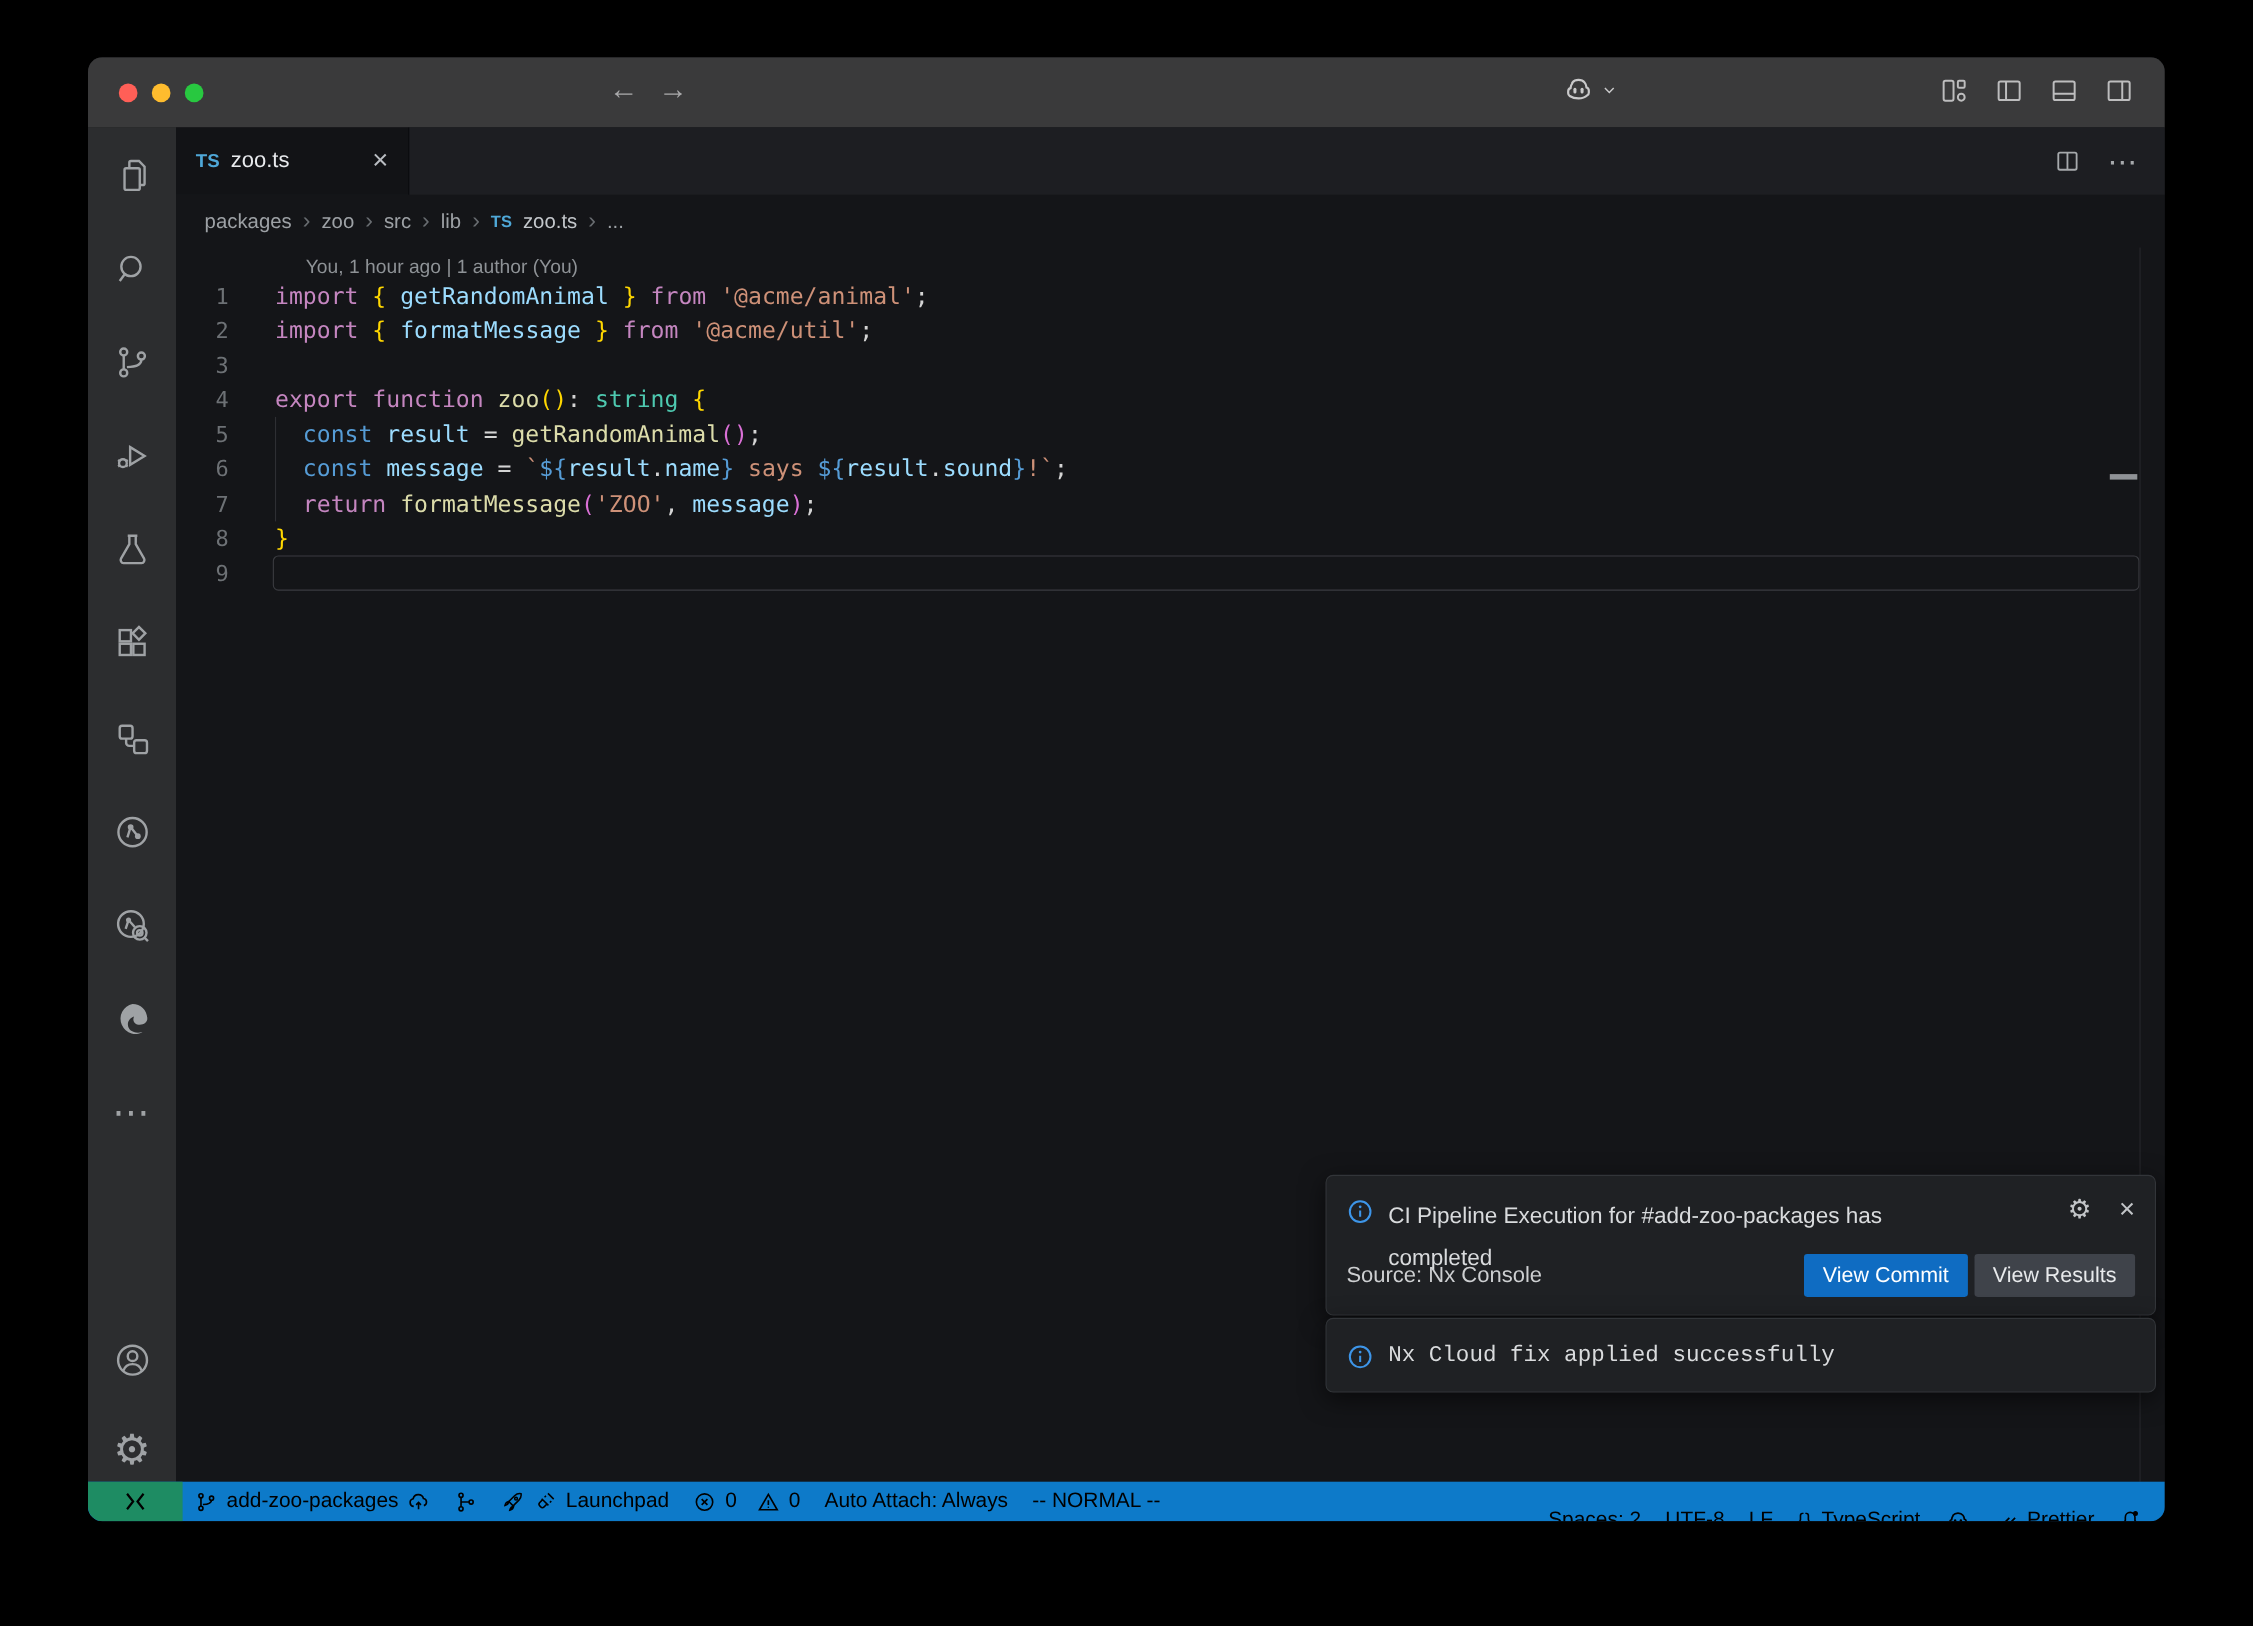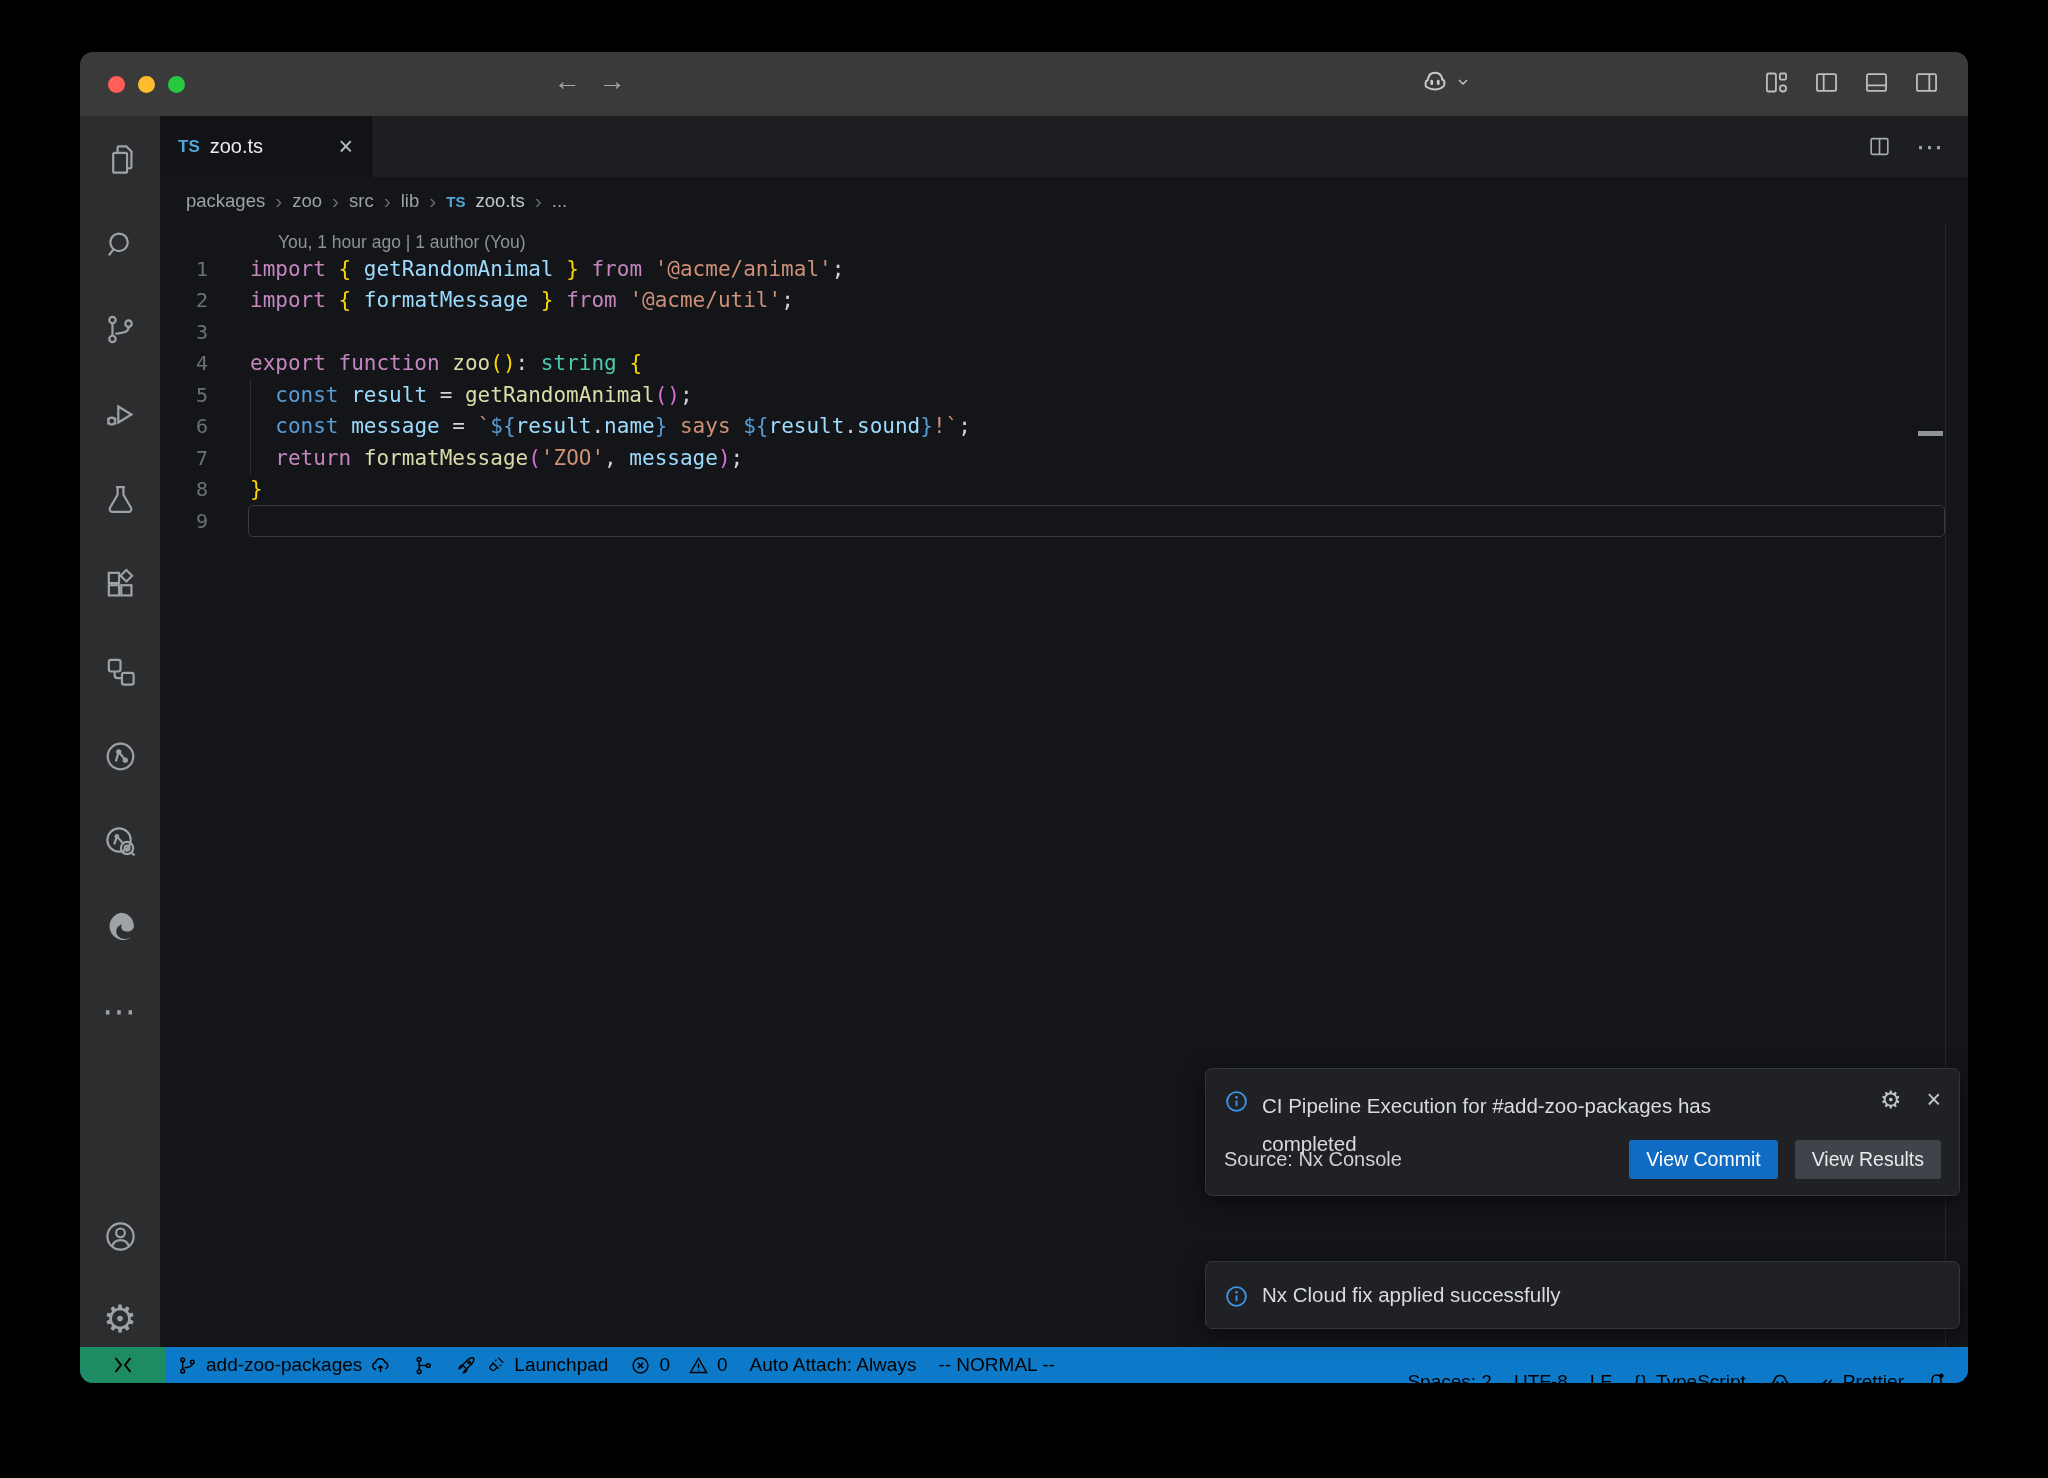--- a/index.html
+++ b/index.html
@@ -67,30 +67,30 @@
   .indent-guide { position:absolute; left:90px; top:154px; width:1px; height:95px; background:#2e2f33; }
   .current-line-box { position:absolute; left:88px; right:23px; top:280px; height:32px;
                       border:1px solid #3a3b40; border-radius:5px; }
   .scroll-divider { position:absolute; right:22px; top:0; bottom:0; width:1px; background:#26272b; }
   .overview-mark { position:absolute; right:25px; top:206px; width:25px; height:5px; background:#8f9296; }
 
   
   .toast { position:absolute; right:8px; width:755px; background:#1f2124; border:1px solid #323539;
            border-radius:7px; box-shadow:0 6px 22px rgba(0,0,0,.55); z-index:5; color:#d6d8da; }
   .toast-1 { top:1016px; height:128px; }
-  .toast-2 { top:1209px; height:68px; }
+  .toast-2 { top:1146px; height:68px;font-family:Liberation Mono, monospace; }
   .toast .head { position:absolute; left:18px; top:18px; display:flex; gap:13px; }
   .info-ic { width:25px; height:25px; color:#3d95e8; flex:none; margin-top:2px; }
   .toast .msg { font-size:20.5px; line-height:38px; width:545px; color:#d9dbdd; }
   .toast .tools { position:absolute; right:18px; top:16px; display:flex; gap:25px; align-items:center; color:#c2c5c8; }
   .toast .tools .gear { font-size:24px; }
   .toast .tools .x { font-size:25px; }
   .toast .foot { position:absolute; left:18px; right:18px; bottom:16px; display:flex; align-items:center; }
   .toast .source { font-size:20px; color:#cdcfd1; }
-  .toast .btns { margin-left:auto; display:flex; gap:17px; }
+  .toast .btns { margin-left:auto; display:flex; gap:6px; }
   .btn { height:39px; padding:0 17px; border:none; border-radius:3px; font-size:19.5px;
          font-family:"Liberation Sans", sans-serif; display:flex; align-items:center; }
   .btn-primary { background:#0f6cc2; color:#fff; }
   .btn-secondary { background:#3f434a; color:#e8eaec; }
   .toast-2 .row { position:absolute; left:18px; top:0; height:100%; display:flex; align-items:center; gap:13px; }
   .toast-2 .msg2 { font-size:20.5px; color:#d9dbdd; }
 
   
   .statusbar { position:absolute; left:0; top:1295px; width:100%; height:36px; background:#0d7ac9;
                display:flex; align-items:stretch; color:#000000; font-size:19px; }

